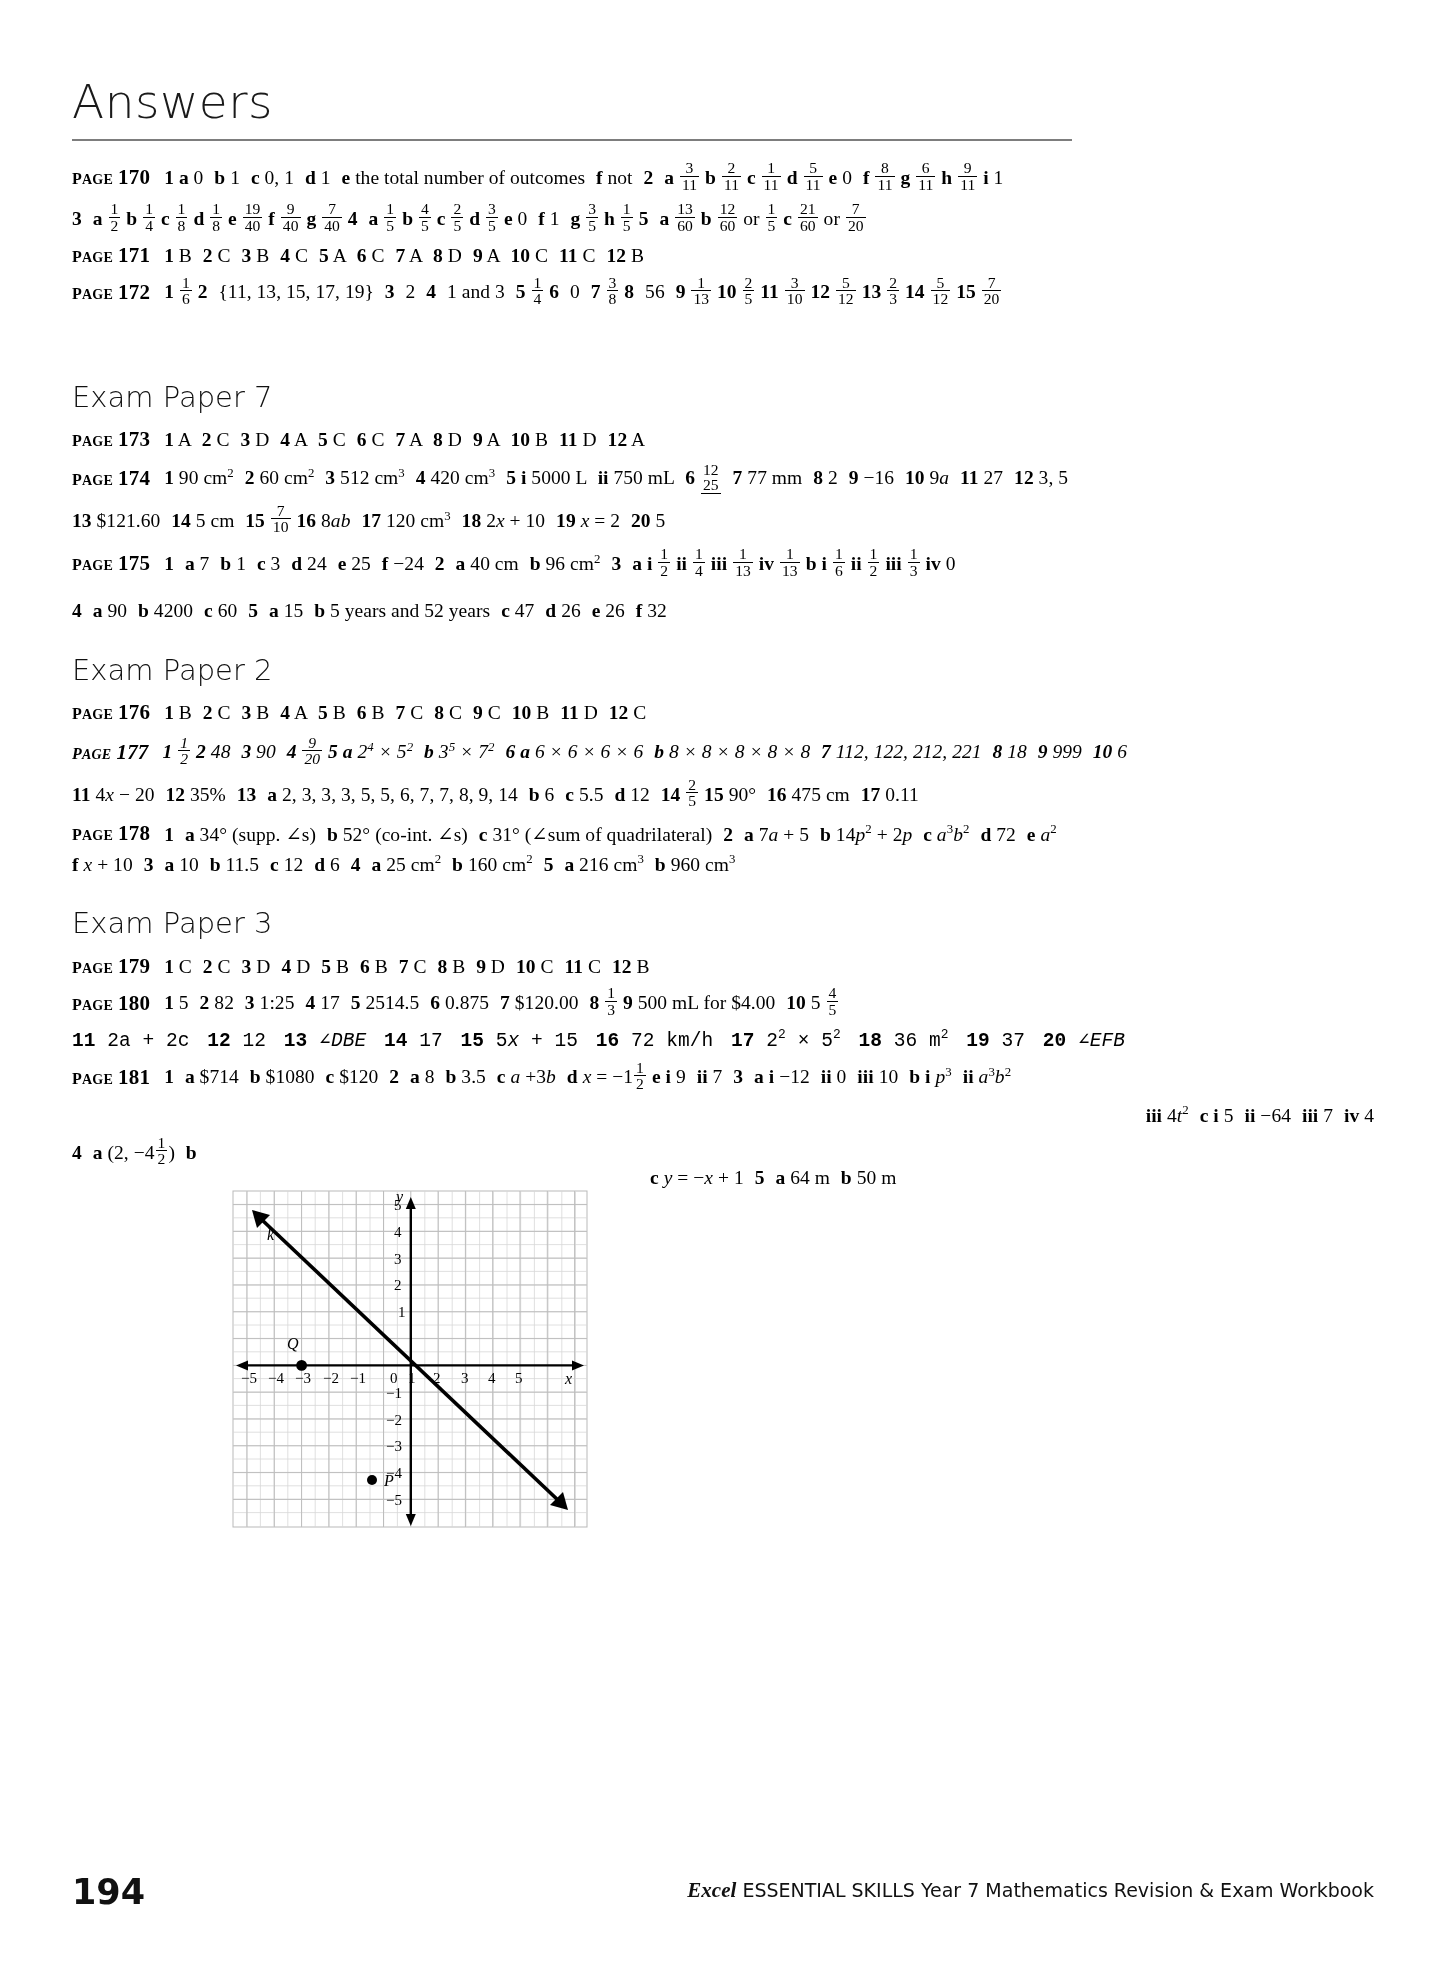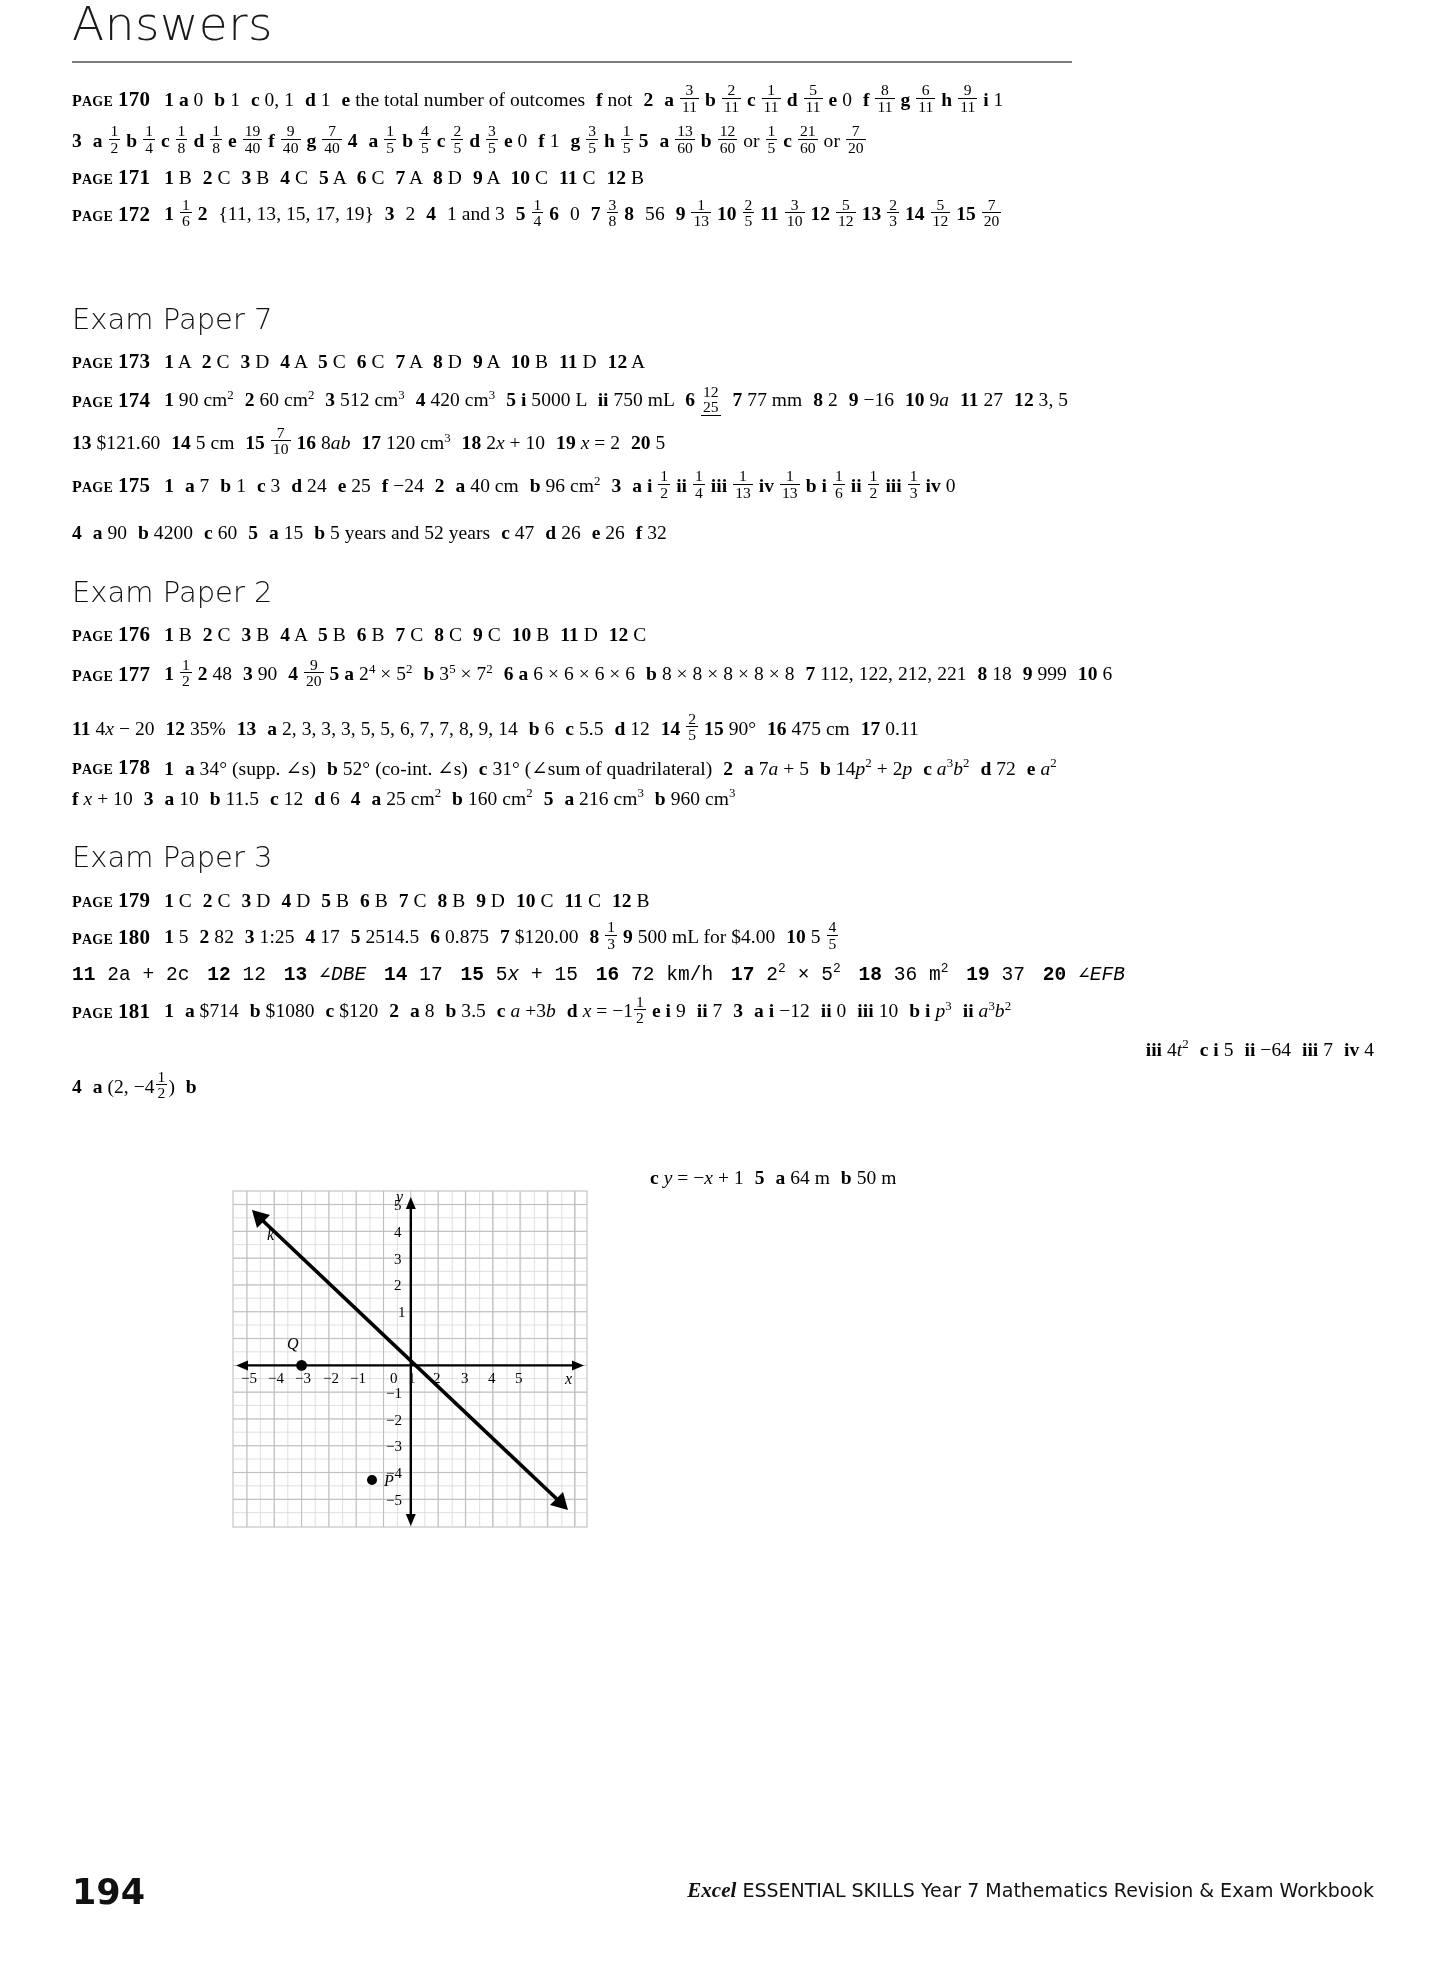--- a/index.html
+++ b/index.html
@@ -28,20 +28,21 @@
     width: 1302px;
   }
 
   
   .page-title {
     font-family: "DejaVu Sans", "Liberation Sans", sans-serif;
     font-weight: 300;
     font-size: 47px;
     letter-spacing: 0.5px;
     margin: 0;
+    padding-top: 78px;
     line-height: 1.0;
     color: #1a1a1a;
   }
   .title-rule {
     margin-top: 14px;
     border-top: 2px solid #7d7d7d;
     width: 1000px;
   }
 
   
@@ -215,21 +216,21 @@
       </div>
     </div>
 
     <h2 class="section-head" style="margin-top:34px;">Exam Paper 2</h2>
 
     <div class="ans-block" style="margin-top:16px;">
       <div class="ans-line" style="margin-bottom:14px;">
         <span class="pg"><span class="sc">P</span><span class="sc" style="font-size:14px">AGE</span> <span class="num">176</span></span><span class="sp2"></span><b class="q">1</b> B <span class="sp"></span><b class="q">2</b> C <span class="sp"></span><b class="q">3</b> B <span class="sp"></span><b class="q">4</b> A <span class="sp"></span><b class="q">5</b> B <span class="sp"></span><b class="q">6</b> B <span class="sp"></span><b class="q">7</b> C <span class="sp"></span><b class="q">8</b> C <span class="sp"></span><b class="q">9</b> C <span class="sp"></span><b class="q">10</b> B <span class="sp"></span><b class="q">11</b> D <span class="sp"></span><b class="q">12</b> C
       </div>
 
-      <div class="ans-line" style="margin-bottom:22px;">
+      <div class="ans-line" style="margin-bottom:10px;font-style:italic;">
         <span class="pg"><span class="sc">P</span><span class="sc" style="font-size:14px">AGE</span> <span class="num">177</span></span><span class="sp2"></span><b class="q">1</b> <span class="frac"><span class="n">1</span><span class="d">2</span></span> <b class="q">2</b> 48 <span class="sp"></span><b class="q">3</b> 90 <span class="sp"></span><b class="q">4</b> <span class="frac"><span class="n">9</span><span class="d">20</span></span> <b class="q">5</b> <b class="q">a</b> 2<sup class="sup">4</sup> × 5<sup class="sup">2</sup> <span class="sp"></span><b class="q">b</b> 3<sup class="sup">5</sup> × 7<sup class="sup">2</sup> <span class="sp"></span><b class="q">6</b> <b class="q">a</b> 6 × 6 × 6 × 6 <span class="sp"></span><b class="q">b</b> 8 × 8 × 8 × 8 × 8 <span class="sp"></span><b class="q">7</b> 112, 122, 212, 221 <span class="sp"></span><b class="q">8</b> 18 <span class="sp"></span><b class="q">9</b> 999 <span class="sp"></span><b class="q">10</b> 6
       </div>
 
       <div class="ans-line" style="margin-bottom:11px;">
         <b class="q">11</b> 4<span class="it">x</span> − 20 <span class="sp"></span><b class="q">12</b> 35% <span class="sp"></span><b class="q">13</b> <span class="sp"></span><b class="q">a</b> 2, 3, 3, 3, 5, 5, 6, 7, 7, 8, 9, 14 <span class="sp"></span><b class="q">b</b> 6 <span class="sp"></span><b class="q">c</b> 5.5 <span class="sp"></span><b class="q">d</b> 12 <span class="sp"></span><b class="q">14</b> <span class="frac"><span class="n">2</span><span class="d">5</span></span> <b class="q">15</b> 90° <span class="sp"></span><b class="q">16</b> 475 cm <span class="sp"></span><b class="q">17</b> 0.11
       </div>
 
       <div class="ans-line" style="margin-bottom:9px;">
         <span class="pg"><span class="sc">P</span><span class="sc" style="font-size:14px">AGE</span> <span class="num">178</span></span><span class="sp2"></span><b class="q">1</b> <span class="sp"></span><b class="q">a</b> 34° (supp. ∠s) <span class="sp"></span><b class="q">b</b> 52° (co-int. ∠s) <span class="sp"></span><b class="q">c</b> 31° (∠sum of quadrilateral) <span class="sp"></span><b class="q">2</b> <span class="sp"></span><b class="q">a</b> 7<span class="it">a</span> + 5 <span class="sp"></span><b class="q">b</b> 14<span class="it">p</span><sup class="sup">2</sup> + 2<span class="it">p</span> <span class="sp"></span><b class="q">c</b> <span class="it">a</span><sup class="sup">3</sup><span class="it">b</span><sup class="sup">2</sup> <span class="sp"></span><b class="q">d</b> 72 <span class="sp"></span><b class="q">e</b> <span class="it">a</span><sup class="sup">2</sup>
       </div>

